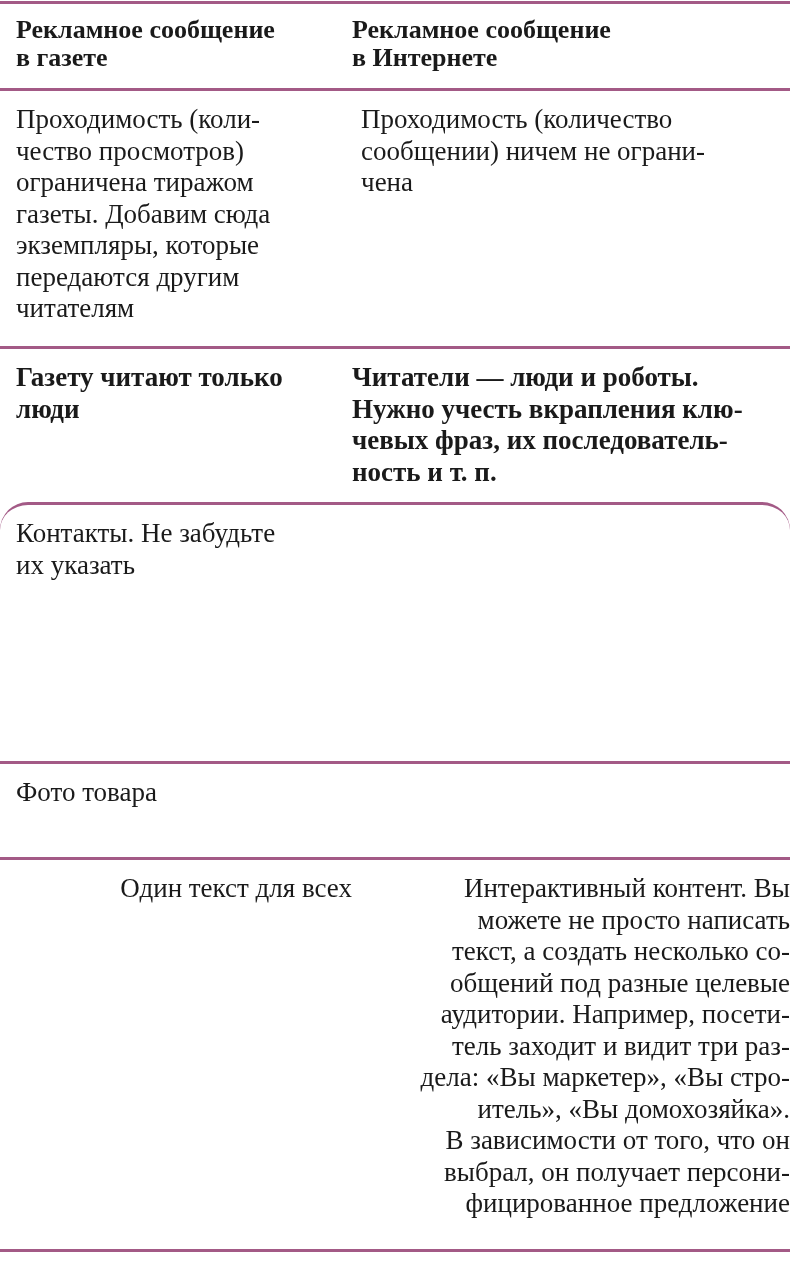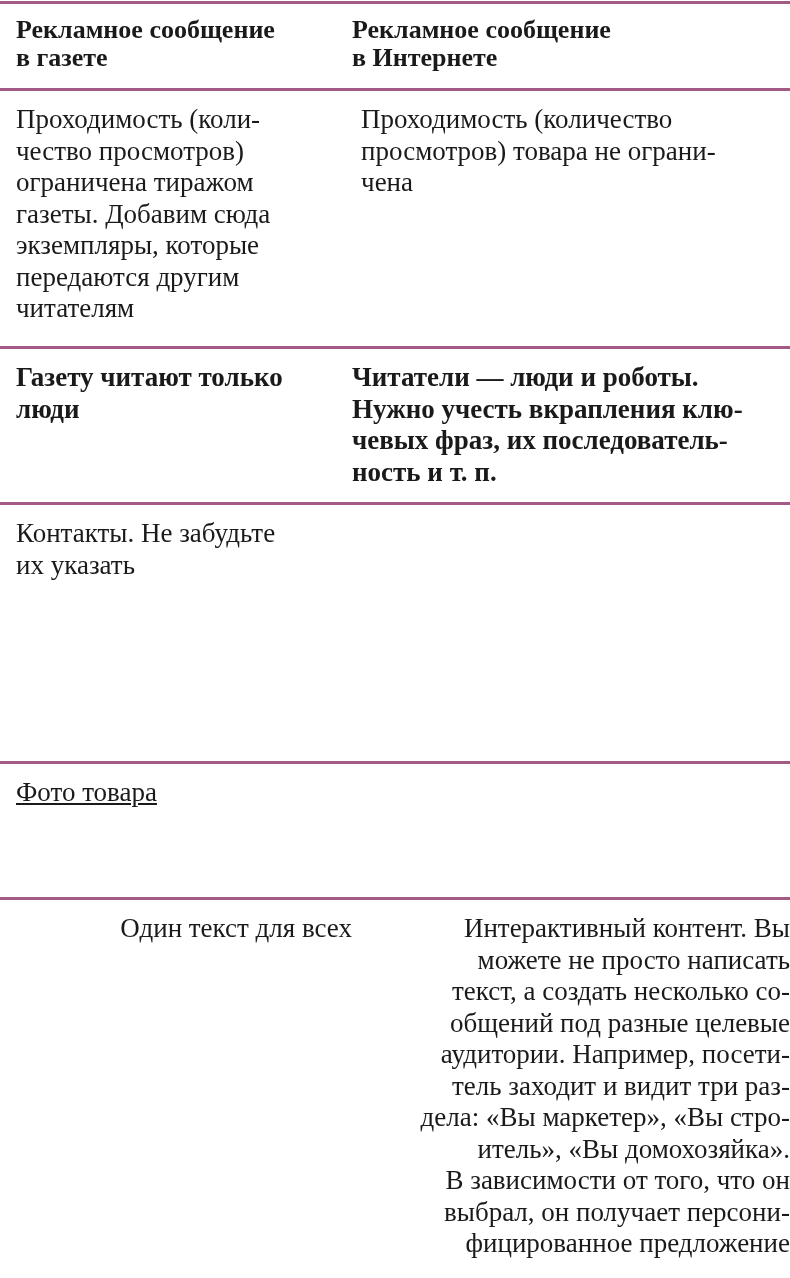--- a/index.html
+++ b/index.html
@@ -21,22 +21,22 @@
       font-size: 27px;
       line-height: 31.5px;
       white-space: pre-line;
     }
     .c1 { width: 352px; }
     .c2 { width: 438px; padding-left: 0; }
     .hdr .cell { font-weight: bold; font-size: 26px; line-height: 28px; padding-top: 12px; }
     .r0 { height: 87px; }
     .r1 { height: 258px; padding-top: 13px; gap: 16px; }
     .r2 { height: 156px; padding-top: 13px; font-weight: bold; }
-    .r3 { height: 259px; padding-top: 13px; }
-    .r4 { height: 136px; padding-top: 13px; text-decoration: underline; }
+    .r3 { height: 259px; padding-top: 13px; border-radius: 28px; }
+    .r4 { height: 96px; padding-top: 13px; }
     .r5 { height: 395px; padding-top: 13px; text-align: right; }
   </style>
 </head>
 <body>
 
 <div class="tbl">
   <div class="row hdr r0">
     <div class="cell c1">Рекламное сообщение
 в газете</div>
     <div class="cell c2">Рекламное сообщение
@@ -44,21 +44,21 @@
   </div>
   <div class="row r1">
     <div class="cell c1">Проходимость (коли-
 чество просмотров)
 ограничена тиражом
 газеты. Добавим сюда
 экземпляры, которые
 передаются другим
 читателям</div>
     <div class="cell c2">Проходимость (количество
-просмотров) товара не ограни-
+сообщении) ничем не ограни-
 чена</div>
   </div>
   <div class="row r2">
     <div class="cell c1">Газету читают только
 люди</div>
     <div class="cell c2">Читатели — люди и роботы.
 Нужно учесть вкрапления клю-
 чевых фраз, их последователь-
 ность и т. п.</div>
   </div>

